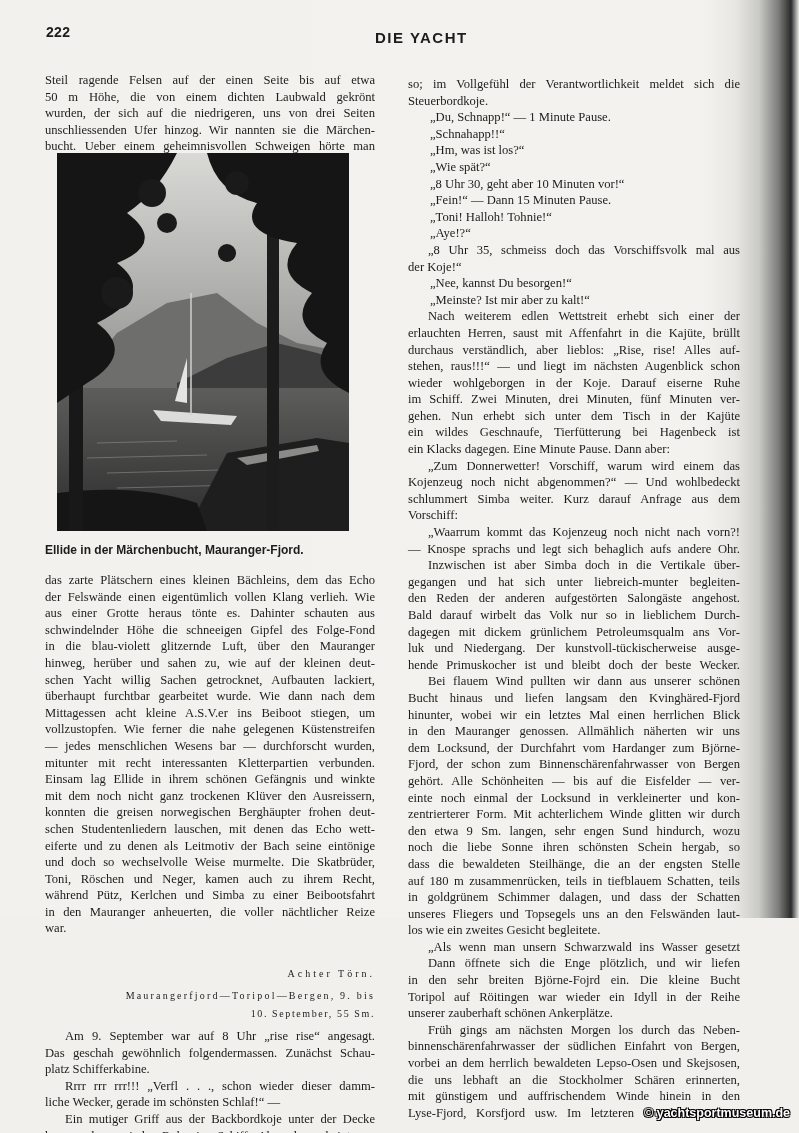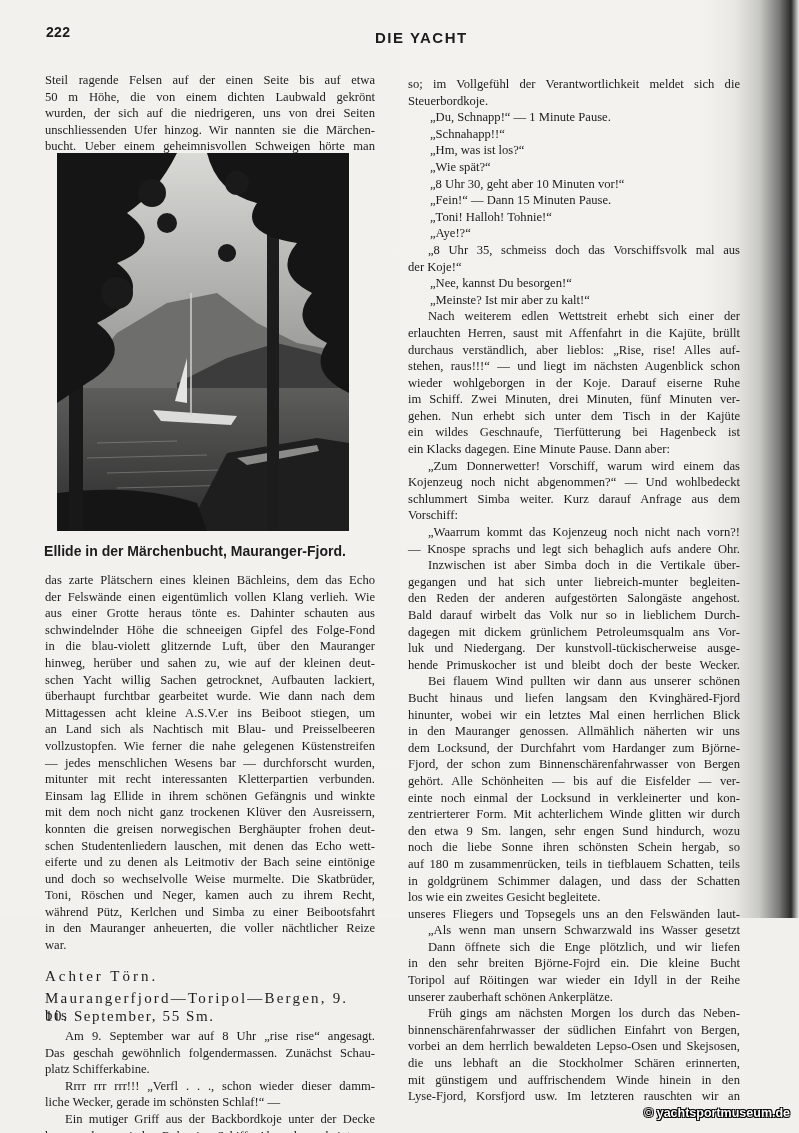--- a/index.html
+++ b/index.html
@@ -36,28 +36,28 @@
     }
     .ln.last { text-align-last: left; }
     .ln.ind { padding-left: 20px; }
     .ln.ind2 { padding-left: 22px; text-align-last: left; }
     .photo {
       position: absolute; left: 57px; top: 153px; width: 292px; height: 378px;
       background: #1b1b1b; overflow: hidden;
     }
     .photo svg { display: block; }
     .caption {
-      position: absolute; left: 30px; top: 543px; width: 330px;
-      text-align: center; font-size: 14px; font-weight: bold;
+      position: absolute; left: 45px; top: 543px; width: 330px;
+      text-align: left; font-size: 12px; font-weight: bold;
       font-family: "Liberation Sans", "DejaVu Sans", sans-serif;
     }
     .left-body { position: absolute; left: 45px; top: 572px; width: 330px; font-size: 12.6px; line-height: 16.4px; }
     .section-title {
-      position: absolute; left: 45px; width: 330px; text-align: left;
-      font-size: 15px; letter-spacing: 3px;
+      position: absolute; left: 45px; width: 330px; text-align: right;
+      font-size: 10px; letter-spacing: 3px;
     }
     .watermark {
       position: absolute; left: 644px; top: 1106px;
       font-family: "Liberation Sans", "DejaVu Sans", sans-serif;
       font-size: 12.5px; font-weight: bold; color: #fff;
       text-shadow: 0 0 1px #000, 1px 1px 0 #000, -1px -1px 0 #000, 1px -1px 0 #000, -1px 1px 0 #000;
     }
   </style>
 </head>
 <body>
@@ -127,21 +127,20 @@
   <div class="left-body" id="left-body">
       <span class="ln ">das zarte Plätschern eines kleinen Bächleins, dem das Echo</span>
       <span class="ln ">der Felswände einen eigentümlich vollen Klang verlieh. Wie</span>
       <span class="ln ">aus einer Grotte heraus tönte es. Dahinter schauten aus</span>
       <span class="ln ">schwindelnder Höhe die schneeigen Gipfel des Folge-Fond</span>
       <span class="ln ">in die blau-violett glitzernde Luft, über den Mauranger</span>
       <span class="ln ">hinweg, herüber und sahen zu, wie auf der kleinen deut-</span>
       <span class="ln ">schen Yacht willig Sachen getrocknet, Aufbauten lackiert,</span>
       <span class="ln ">überhaupt furchtbar gearbeitet wurde. Wie dann nach dem</span>
       <span class="ln ">Mittagessen acht kleine A.S.V.er ins Beiboot stiegen, um</span>
-      <span class="ln ">an Land sich als Nachtisch mit Blau- und Preisselbeeren</span>
       <span class="ln ">vollzustopfen. Wie ferner die nahe gelegenen Küstenstreifen</span>
       <span class="ln ">— jedes menschlichen Wesens bar — durchforscht wurden,</span>
       <span class="ln ">mitunter mit recht interessanten Kletterpartien verbunden.</span>
       <span class="ln ">Einsam lag Ellide in ihrem schönen Gefängnis und winkte</span>
       <span class="ln ">mit dem noch nicht ganz trockenen Klüver den Ausreissern,</span>
       <span class="ln ">konnten die greisen norwegischen Berghäupter frohen deut-</span>
       <span class="ln ">schen Studentenliedern lauschen, mit denen das Echo wett-</span>
       <span class="ln ">eiferte und zu denen als Leitmotiv der Bach seine eintönige</span>
       <span class="ln ">und doch so wechselvolle Weise murmelte. Die Skatbrüder,</span>
       <span class="ln ">Toni, Röschen und Neger, kamen auch zu ihrem Recht,</span>
@@ -205,24 +204,25 @@
       <span class="ln ">Bucht hinaus und liefen langsam den Kvinghäred-Fjord</span>
       <span class="ln ">hinunter, wobei wir ein letztes Mal einen herrlichen Blick</span>
       <span class="ln ">in den Mauranger genossen. Allmählich näherten wir uns</span>
       <span class="ln ">dem Locksund, der Durchfahrt vom Hardanger zum Björne-</span>
       <span class="ln ">Fjord, der schon zum Binnenschärenfahrwasser von Bergen</span>
       <span class="ln ">gehört. Alle Schönheiten — bis auf die Eisfelder — ver-</span>
       <span class="ln ">einte noch einmal der Locksund in verkleinerter und kon-</span>
       <span class="ln ">zentrierterer Form. Mit achterlichem Winde glitten wir durch</span>
       <span class="ln ">den etwa 9 Sm. langen, sehr engen Sund hindurch, wozu</span>
       <span class="ln ">noch die liebe Sonne ihren schönsten Schein hergab, so</span>
+      <span class="ln ">dass die bewaldeten Steilhänge, die an der engsten Stelle</span>
       <span class="ln ">auf 180 m zusammenrücken, teils in tiefblauem Schatten, teils</span>
       <span class="ln ">in goldgrünem Schimmer dalagen, und dass der Schatten</span>
+      <span class="ln ">unseres Fliegers und Topsegels uns an den Felswänden laut-</span>
       <span class="ln last">los wie ein zweites Gesicht begleitete.</span>
-      <span class="ln ">unseres Fliegers und Topsegels uns an den Felswänden laut-</span>
       <span class="ln ind">„Als wenn man unsern Schwarzwald ins Wasser gesetzt</span>
       <span class="ln ind">Dann öffnete sich die Enge plötzlich, und wir liefen</span>
       <span class="ln ">in den sehr breiten Björne-Fojrd ein. Die kleine Bucht</span>
       <span class="ln ">Toripol auf Röitingen war wieder ein Idyll in der Reihe</span>
       <span class="ln last">unserer zauberhaft schönen Ankerplätze.</span>
       <span class="ln ind">Früh gings am nächsten Morgen los durch das Neben-</span>
       <span class="ln ">binnenschärenfahrwasser der südlichen Einfahrt von Bergen,</span>
       <span class="ln ">vorbei an dem herrlich bewaldeten Lepso-Osen und Skejsosen,</span>
       <span class="ln ">die uns lebhaft an die Stockholmer Schären erinnerten,</span>
       <span class="ln ">mit günstigem und auffrischendem Winde hinein in den</span>

